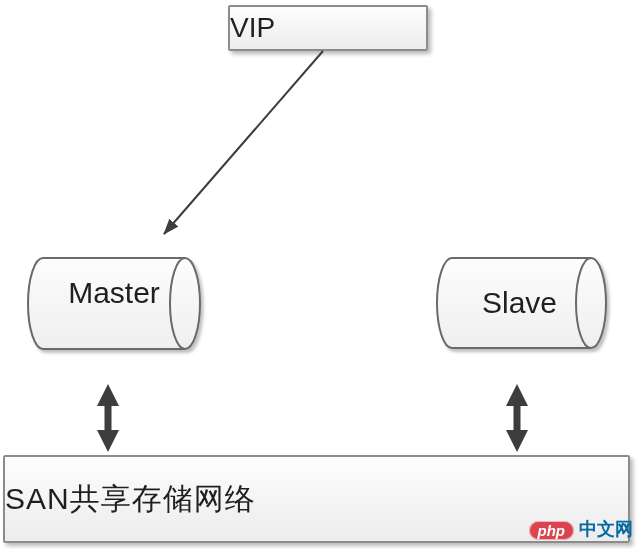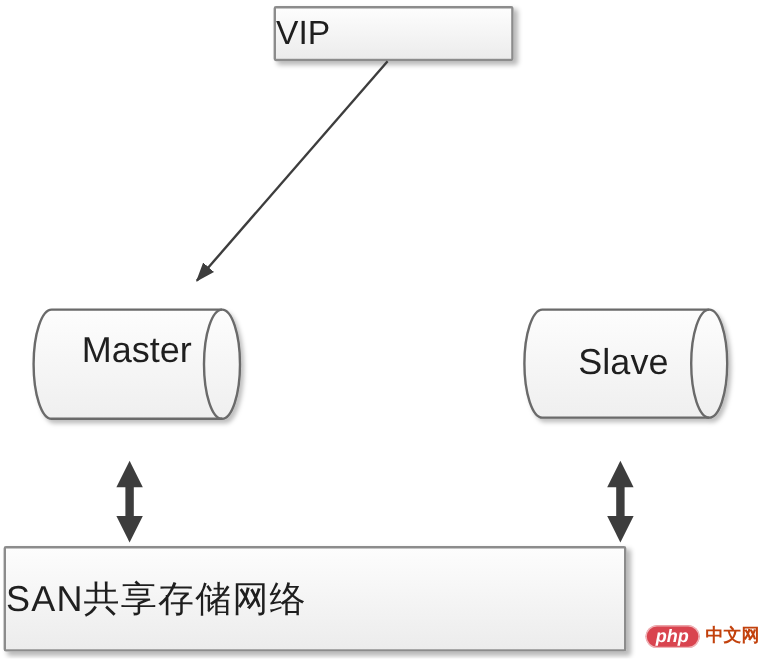--- a/index.html
+++ b/index.html
@@ -17,21 +17,21 @@
     border: 2px solid var(--node-border, #8c8c8c);
     border-radius: 2px;
     background: linear-gradient(#fdfdfd, #ececec);
     box-shadow: 3px 3px 4px rgba(0,0,0,0.28);
     display: flex;
     align-items: center;
     justify-content: flex-start;
     color: #1f1f1f;
   }
   #vip-box   { left: 228px; top: 5px;   width: 200px; height: 46px; font-size: 28px; }
-  #san-box   { left: 3px;   top: 455px; width: 519px; height: 88px; font-size: 30px; }
+  #san-box   { left: 3px;   top: 455px; width: 627px; height: 88px; font-size: 30px; }
   #san-box span { letter-spacing: 1px; }
 
   svg.layer {
     position: absolute;
     left: 0; top: 0;
     width: 640px; height: 549px;
     pointer-events: none;
   }
   .cyl-body { fill: url(#cylGrad); stroke: #6a6a6a; stroke-width: 2; }
   .cyl-cap  { fill: none; stroke: #6a6a6a; stroke-width: 2; }
@@ -68,23 +68,23 @@
     color: #ffffff;
     font-style: italic;
     font-weight: bold;
     font-size: 15px;
     line-height: 19px;
     padding: 0 9px;
     border-radius: 11px;
     box-shadow: 0 0 0 1px rgba(255,255,255,0.6) inset;
   }
   .wm-suffix {
-    font-size: 15px;
+    font-size: 18px;
     font-weight: 600;
-    color: #c2410c;
+    color: #0369a1;
   }
   .wm-credit {
     margin-top: 1px;
     font-size: 15px;
     color: var(--credit-gray, #b8b8b8);
   }
 </style>
 </head>
 <body>
 

